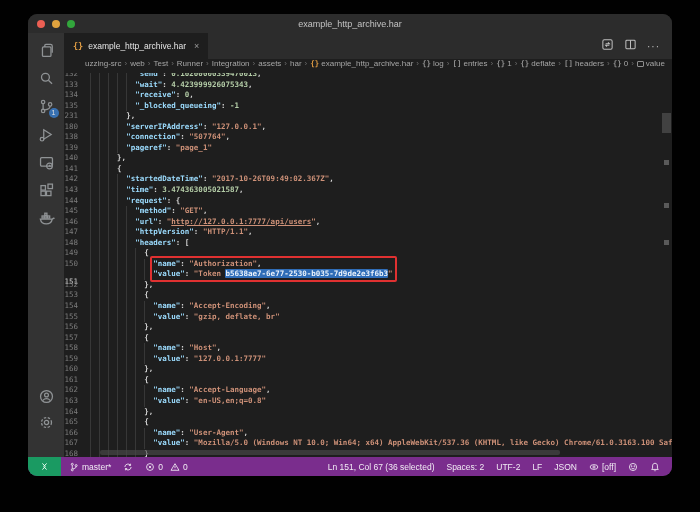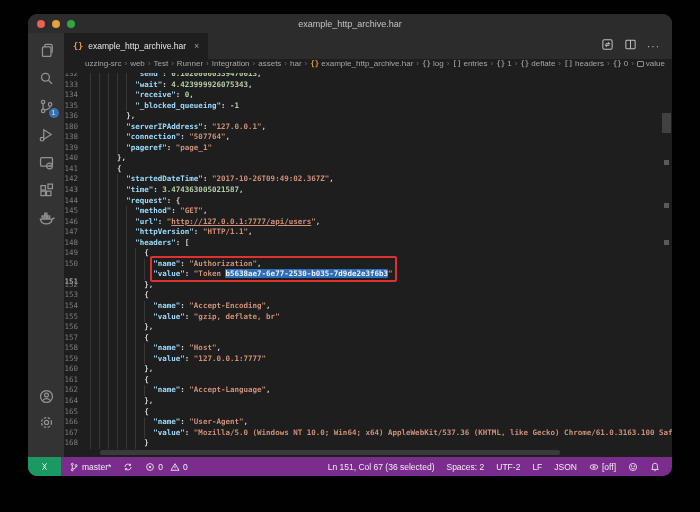--- a/index.html
+++ b/index.html
@@ -255,21 +255,21 @@
               <span>value</span>
             </span>
           </div>
 
         <div class="code">
           <div id="lines">
               <div class="row"><span class="ln">132</span><span class="txt" style="--iw: 43.15px;">          <span class="tk">"send"</span><span class="tp">: </span><span class="tn">0.10200000339470013</span><span class="tp">,</span></span></div>
               <div class="row"><span class="ln">133</span><span class="txt" style="--iw: 43.15px;">          <span class="tk">"wait"</span><span class="tp">: </span><span class="tn">4.423999926075343</span><span class="tp">,</span></span></div>
               <div class="row"><span class="ln">134</span><span class="txt" style="--iw: 43.15px;">          <span class="tk">"receive"</span><span class="tp">: </span><span class="tn">0</span><span class="tp">,</span></span></div>
               <div class="row"><span class="ln">135</span><span class="txt" style="--iw: 43.15px;">          <span class="tk">"_blocked_queueing"</span><span class="tp">: </span><span class="tn">-1</span></span></div>
-              <div class="row"><span class="ln">136</span><span class="txt" style="--iw: 34.12px;">        <span class="tp">},</span></span></div>
+              <div class="row"><span class="ln">231</span><span class="txt" style="--iw: 34.12px;">        <span class="tp">},</span></span></div>
               <div class="row"><span class="ln">180</span><span class="txt" style="--iw: 34.12px;">        <span class="tk">"serverIPAddress"</span><span class="tp">: </span><span class="ts">"127.0.0.1"</span><span class="tp">,</span></span></div>
               <div class="row"><span class="ln">138</span><span class="txt" style="--iw: 34.12px;">        <span class="tk">"connection"</span><span class="tp">: </span><span class="ts">"507764"</span><span class="tp">,</span></span></div>
               <div class="row"><span class="ln">139</span><span class="txt" style="--iw: 34.12px;">        <span class="tk">"pageref"</span><span class="tp">: </span><span class="ts">"page_1"</span></span></div>
               <div class="row"><span class="ln">140</span><span class="txt" style="--iw: 25.089999999999996px;">      <span class="tp">},</span></span></div>
               <div class="row"><span class="ln">141</span><span class="txt" style="--iw: 25.089999999999996px;">      <span class="tp">{</span></span></div>
               <div class="row"><span class="ln">142</span><span class="txt" style="--iw: 34.12px;">        <span class="tk">"startedDateTime"</span><span class="tp">: </span><span class="ts">"2017-10-26T09:49:02.367Z"</span><span class="tp">,</span></span></div>
               <div class="row"><span class="ln">143</span><span class="txt" style="--iw: 34.12px;">        <span class="tk">"time"</span><span class="tp">: </span><span class="tn">3.474363005021587</span><span class="tp">,</span></span></div>
               <div class="row"><span class="ln">144</span><span class="txt" style="--iw: 34.12px;">        <span class="tk">"request"</span><span class="tp">: {</span></span></div>
               <div class="row"><span class="ln">145</span><span class="txt" style="--iw: 43.15px;">          <span class="tk">"method"</span><span class="tp">: </span><span class="ts">"GET"</span><span class="tp">,</span></span></div>
               <div class="row"><span class="ln">146</span><span class="txt" style="--iw: 43.15px;">          <span class="tk">"url"</span><span class="tp">: </span><span class="ts">"</span><span class="tu">http://127.0.0.1:7777/api/users</span><span class="ts">"</span><span class="tp">,</span></span></div>
@@ -282,20 +282,21 @@
               <div class="row"><span class="ln">153</span><span class="txt" style="--iw: 52.17999999999999px;">            <span class="tp">{</span></span></div>
               <div class="row"><span class="ln">154</span><span class="txt" style="--iw: 61.209999999999994px;">              <span class="tk">"name"</span><span class="tp">: </span><span class="ts">"Accept-Encoding"</span><span class="tp">,</span></span></div>
               <div class="row"><span class="ln">155</span><span class="txt" style="--iw: 61.209999999999994px;">              <span class="tk">"value"</span><span class="tp">: </span><span class="ts">"gzip, deflate, br"</span></span></div>
               <div class="row"><span class="ln">156</span><span class="txt" style="--iw: 52.17999999999999px;">            <span class="tp">},</span></span></div>
               <div class="row"><span class="ln">157</span><span class="txt" style="--iw: 52.17999999999999px;">            <span class="tp">{</span></span></div>
               <div class="row"><span class="ln">158</span><span class="txt" style="--iw: 61.209999999999994px;">              <span class="tk">"name"</span><span class="tp">: </span><span class="ts">"Host"</span><span class="tp">,</span></span></div>
               <div class="row"><span class="ln">159</span><span class="txt" style="--iw: 61.209999999999994px;">              <span class="tk">"value"</span><span class="tp">: </span><span class="ts">"127.0.0.1:7777"</span></span></div>
               <div class="row"><span class="ln">160</span><span class="txt" style="--iw: 52.17999999999999px;">            <span class="tp">},</span></span></div>
               <div class="row"><span class="ln">161</span><span class="txt" style="--iw: 52.17999999999999px;">            <span class="tp">{</span></span></div>
               <div class="row"><span class="ln">162</span><span class="txt" style="--iw: 61.209999999999994px;">              <span class="tk">"name"</span><span class="tp">: </span><span class="ts">"Accept-Language"</span><span class="tp">,</span></span></div>
+              <div class="row"><span class="ln">163</span><span class="txt" style="--iw: 61.209999999999994px;">              <span class="tk">"value"</span><span class="tp">: </span><span class="ts">"en-US,en;q=0.8"</span></span></div>
               <div class="row"><span class="ln">164</span><span class="txt" style="--iw: 52.17999999999999px;">            <span class="tp">},</span></span></div>
               <div class="row"><span class="ln">165</span><span class="txt" style="--iw: 52.17999999999999px;">            <span class="tp">{</span></span></div>
               <div class="row"><span class="ln">166</span><span class="txt" style="--iw: 61.209999999999994px;">              <span class="tk">"name"</span><span class="tp">: </span><span class="ts">"User-Agent"</span><span class="tp">,</span></span></div>
               <div class="row"><span class="ln">167</span><span class="txt" style="--iw: 61.209999999999994px;">              <span class="tk">"value"</span><span class="tp">: </span><span class="ts">"Mozilla/5.0 (Windows NT 10.0; Win64; x64) AppleWebKit/537.36 (KHTML, like Gecko) Chrome/61.0.3163.100 Safari</span></span></div>
               <div class="row"><span class="ln">168</span><span class="txt" style="--iw: 52.17999999999999px;">            <span class="tp">}</span></span></div>
             </div>
           <div class="redbox"></div>
           <div class="hscroll">
               <div class="hthumb"></div>
             </div>

